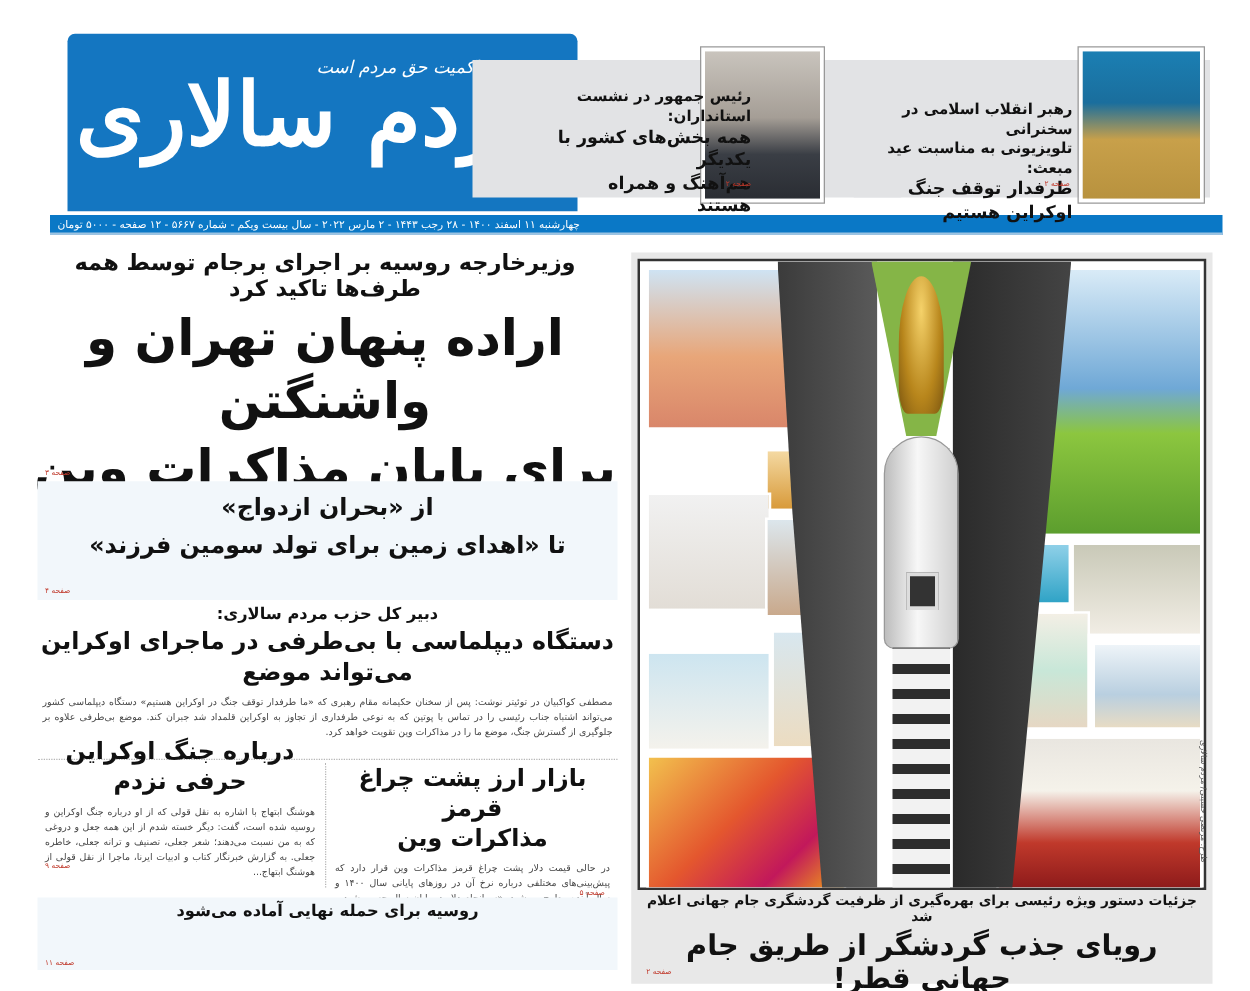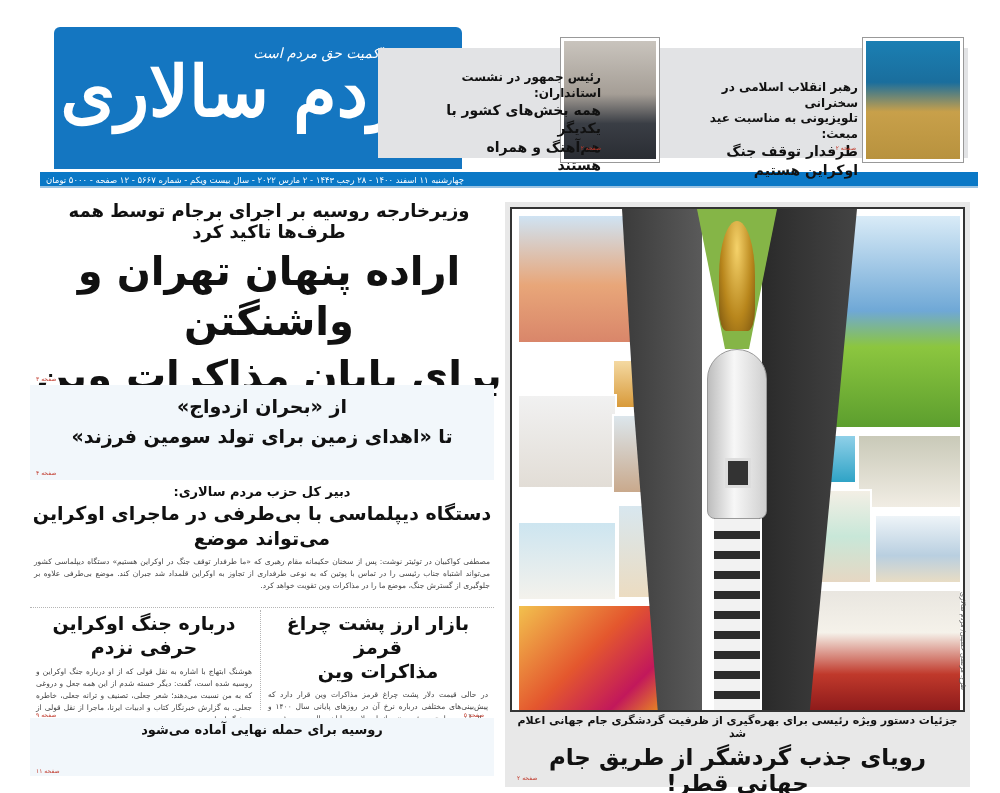--- a/index.html
+++ b/index.html
@@ -25,21 +25,21 @@
 
   #teaser-president { left: 378px; width: 343px; }
   #teaser-president .photo { left: 183px; background: linear-gradient(180deg,#c9c4bd 0%,#a59e96 45%,#3a3e45 70%,#2a2d33 100%); }
   #teaser-president .text { right: 120px; top: 22px; width: 160px; }
 
   #teaser-leader { left: 683px; width: 285px; }
   #teaser-leader .photo { left: 180px; width: 100px; background: linear-gradient(180deg,#1b7fb3 0%,#1a6e9d 35%,#c8a04a 60%,#b8923e 100%); }
   #teaser-leader .text { right: 110px; top: 32px; width: 170px; }
 
   
-  #lead { left: 34px; top: 200px; width: 470px; }
+  #lead { left: 25px; top: 200px; width: 470px; }
   #lead .kicker { font-size: 18px; font-weight: bold; direction: rtl; text-align: center; }
   #lead .title { font-size: 40px; font-weight: bold; direction: rtl; text-align: center; line-height: 1.25; margin-top: 4px; letter-spacing: -0.5px; }
   #lead .sub { font-size: 12px; color: #666; direction: rtl; text-align: center; margin-top: 6px; }
   #lead .sub .check { color: #d7263d; }
 
   .boxed { background: #f2f7fb; }
   #story-marriage { left: 30px; top: 385px; width: 464px; height: 95px; padding-top: 5px; }
   #story-marriage .kicker { font-size: 12.5px; font-weight: bold; direction: rtl; text-align: center; }
   #story-marriage .title { font-size: 19px; font-weight: bold; direction: rtl; text-align: center; line-height: 1.4; margin-top: 3px; }
 
@@ -47,21 +47,21 @@
   #story-diplomacy .kicker { font-size: 13px; font-weight: bold; direction: rtl; text-align: center; }
   #story-diplomacy .title { font-size: 19px; font-weight: bold; direction: rtl; text-align: center; line-height: 1.3; margin-top: 2px; }
   #story-diplomacy .body { font-size: 7.5px; color: #444; direction: rtl; text-align: justify; line-height: 1.55; margin-top: 6px; padding: 0 4px; }
 
   .dotted-h { border-top: 1px dotted #b5b5b5; }
   .dotted-v { border-left: 1px dotted #b5b5b5; }
 
   .mini-story .title { font-size: 19px; font-weight: bold; direction: rtl; text-align: center; line-height: 1.25; }
   .mini-story .body { font-size: 7.5px; color: #444; direction: rtl; text-align: justify; line-height: 1.6; margin-top: 6px; padding: 0 6px; }
   #story-currency { left: 262px; top: 612px; width: 232px; height: 100px; }
-  #story-ukraine-poet { left: 30px; top: 612px; width: 228px; height: 100px; }
+  #story-ukraine-poet { left: 30px; top: 590px; width: 228px; height: 100px; }
 
   #story-convoy { left: 30px; top: 718px; width: 464px; height: 58px; padding-top: 4px; }
   #story-convoy .kicker { font-size: 13px; font-weight: bold; direction: rtl; text-align: center; }
   #story-convoy .title { font-size: 20px; font-weight: bold; direction: rtl; text-align: center; margin-top: 2px; }
 
   
   #photo-panel { left: 505px; top: 202px; width: 465px; height: 585px; background: #e8e8e8; }
   #collage { position: absolute; left: 5px; top: 5px; width: 455px; height: 505px; background: #fff; border: 2px solid #333; overflow: hidden; }
   .tile { position: absolute; border: 2px solid #fff; }
   .zip-left { position: absolute; left: 110px; top: 0; width: 80px; height: 505px; background: linear-gradient(90deg,#3b3b3b,#5a5a5a); clip-path: polygon(0 0,100% 0,100% 100%,45% 100%,15% 40%); }

